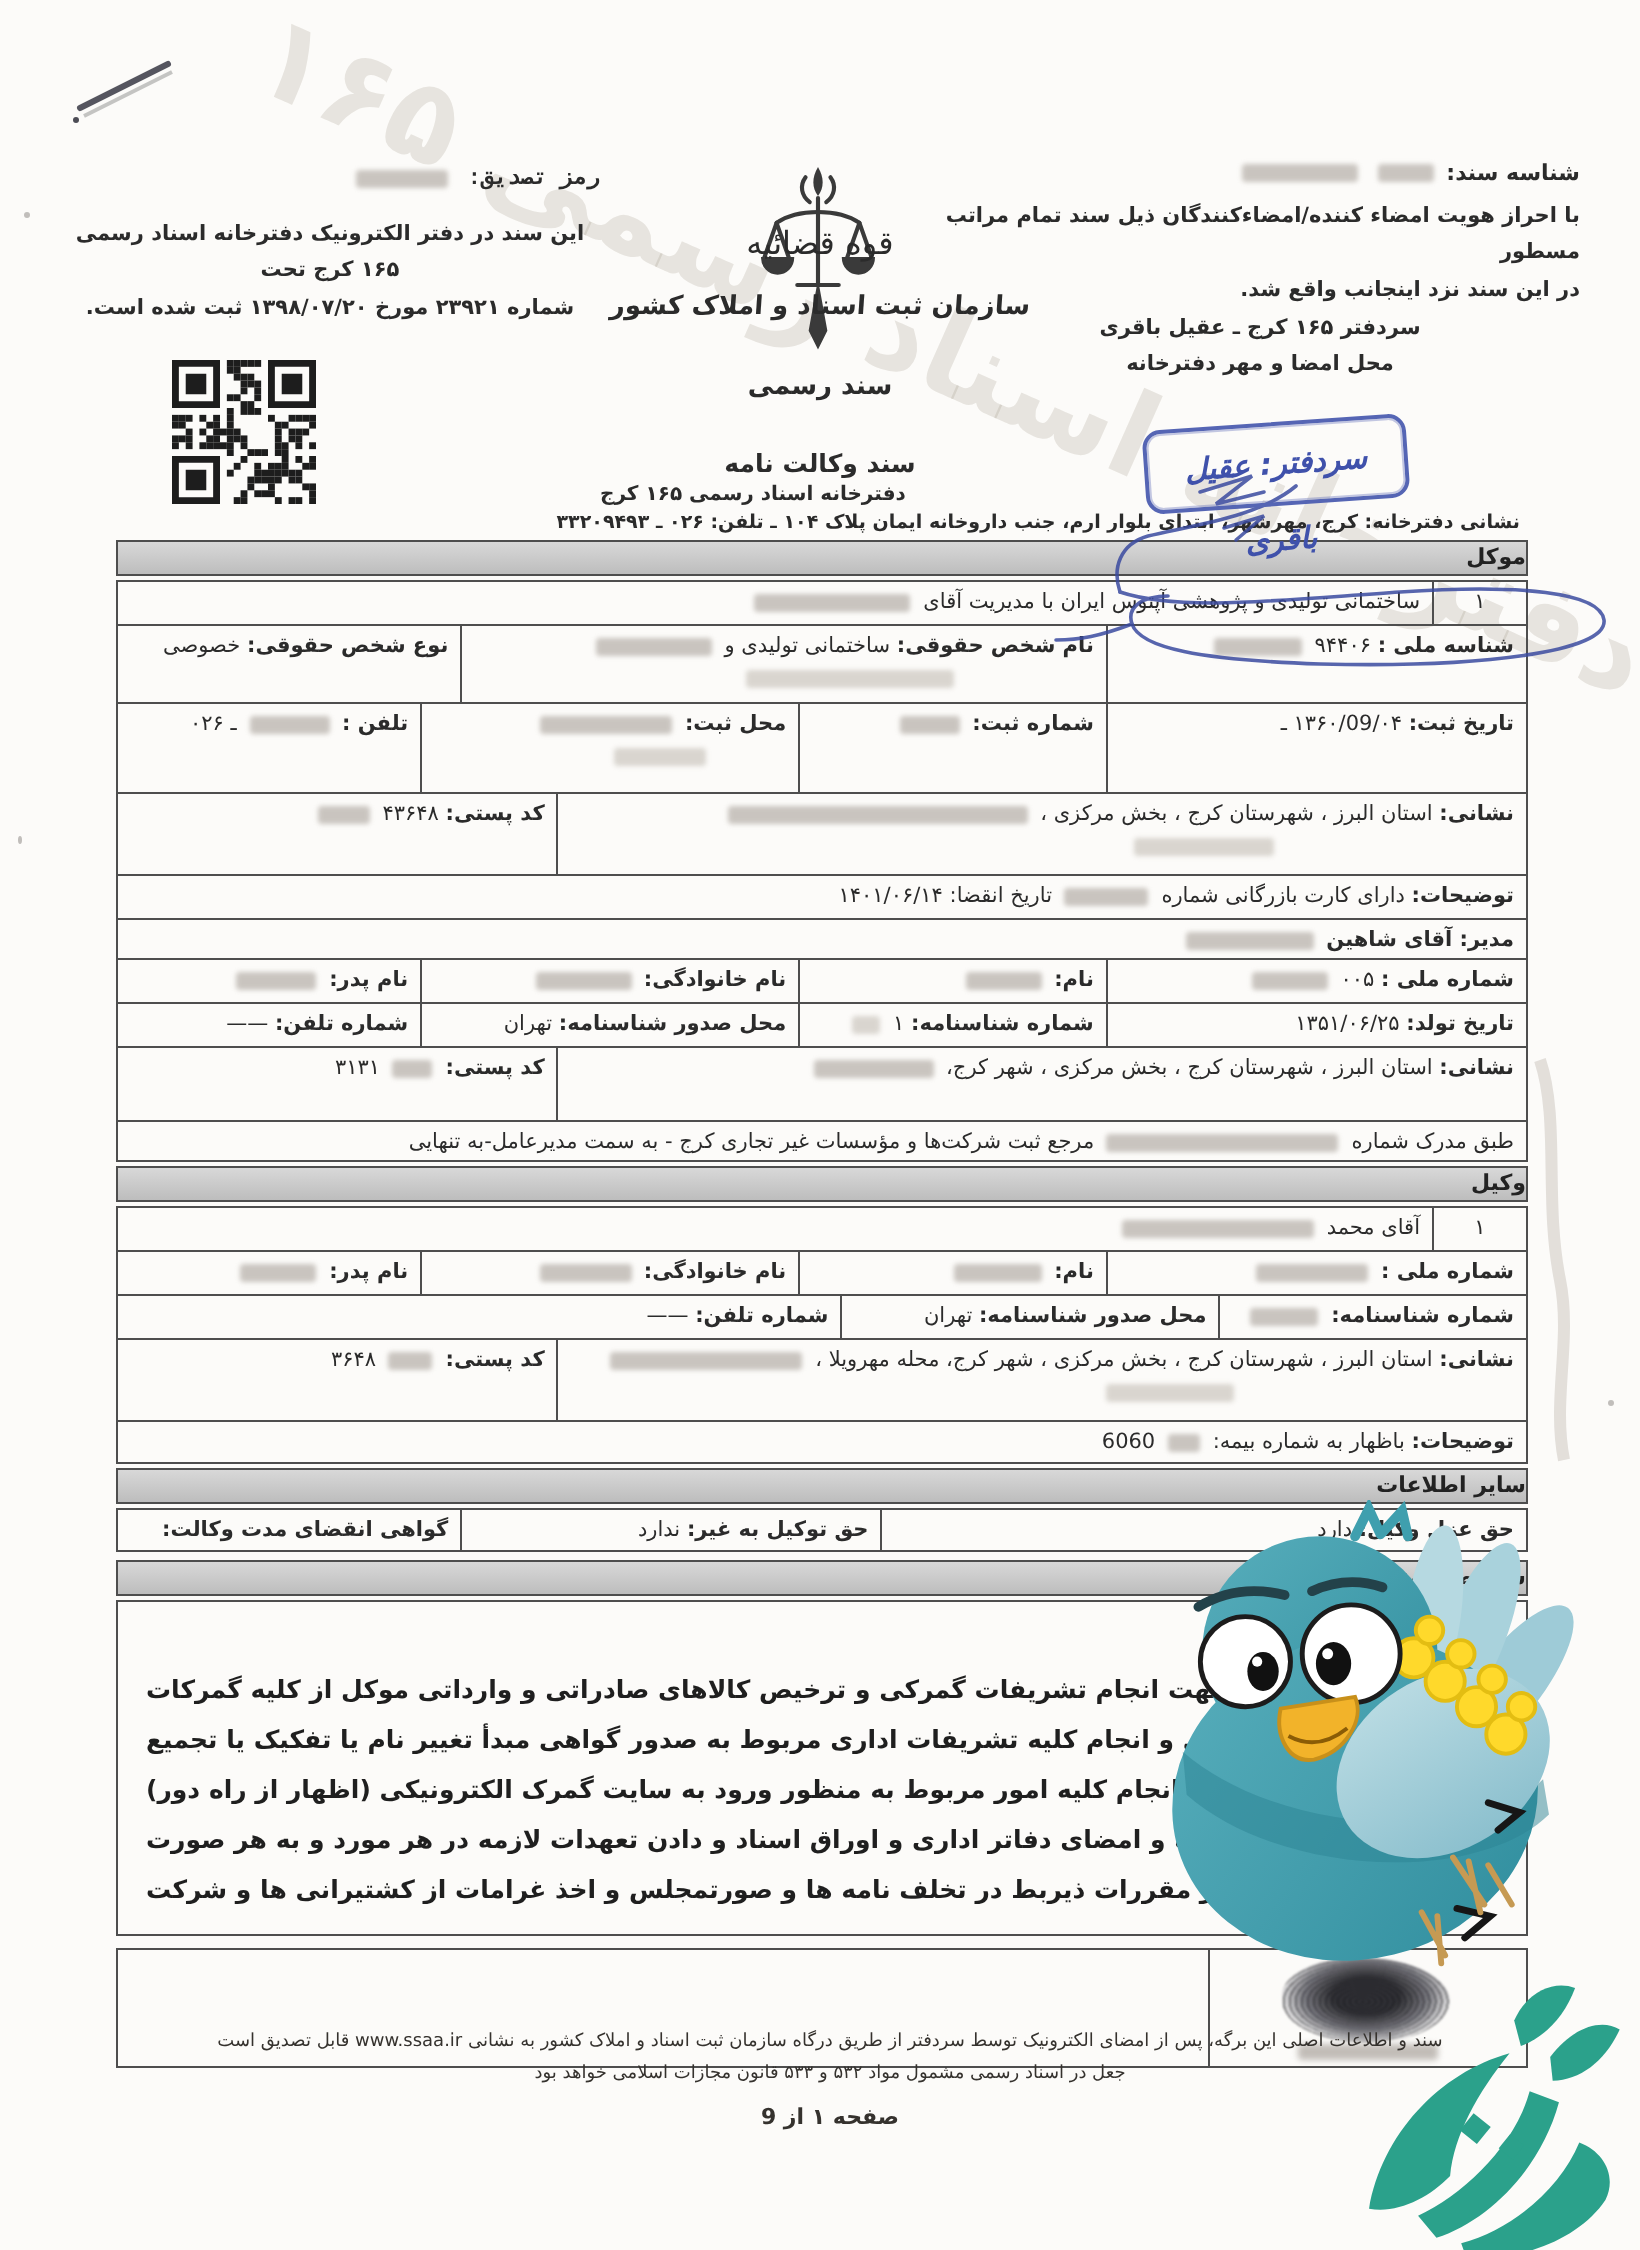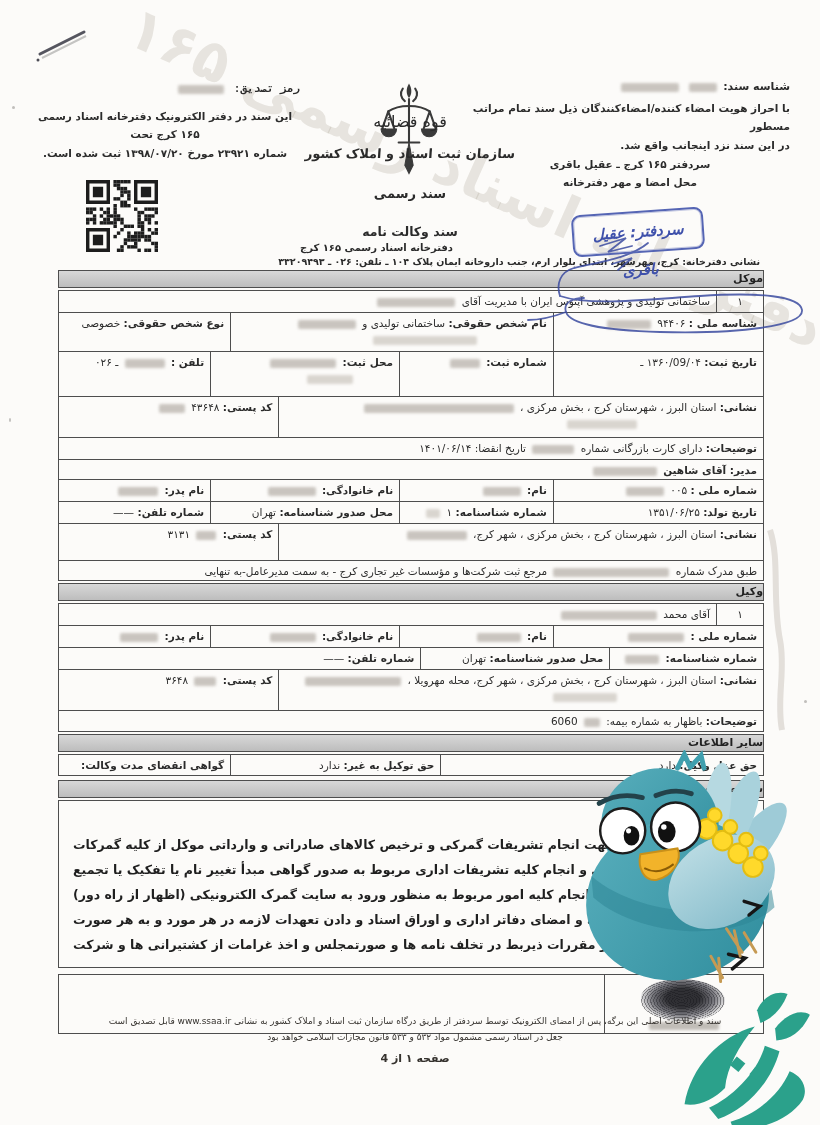--- a/index.html
+++ b/index.html
@@ -474,21 +474,21 @@
       <div id="fpcell">
         <div id="fpmark"></div>
         <div id="fpcap"></div>
       </div>
       <div style="flex:1"></div>
     </div>
   </div>
 
   <div class="foot" style="top:1016px;">سند و اطلاعات اصلی این برگه، پس از امضای الکترونیک توسط سردفتر از طریق درگاه سازمان ثبت اسناد و املاک کشور به نشانی www.ssaa.ir قابل تصدیق است</div>
   <div class="foot" style="top:1032px;">جعل در اسناد رسمی مشمول مواد ۵۳۲ و ۵۳۳ قانون مجازات اسلامی خواهد بود</div>
-  <div class="foot" style="top:1052px;font-size:11px;font-weight:bold;">صفحه ۱ از 4</div>
+  <div class="foot" style="top:1052px;font-size:11px;font-weight:bold;">صفحه ۱ از 9</div>
 
   <svg class="abs" style="left:0;top:0;z-index:3;pointer-events:none;" width="820" height="1125" viewBox="0 0 820 1125">
     <g stroke="#3b4ba0" stroke-width="1.8" fill="none" opacity=".85" stroke-linecap="round">
       <path d="M600,246 l26,-8 l-18,14 l24,-6"></path>
       <path d="M612,264 l20,-6 l-14,12"></path>
       <path d="M648,243 C630,258 600,262 574,268 C560,272 556,284 560,296"></path>
       <path d="M560,296 C590,306 640,300 700,296 C760,292 800,296 802,310 C804,326 740,334 660,332 C600,330 570,324 566,312 C563,303 572,298 584,298"></path>
       <path d="M566,312 C550,318 540,320 528,320"></path>
     </g>
     <path d="M770,530 C780,560 772,600 780,640 C786,670 776,700 782,730" stroke="rgba(150,140,128,.25)" stroke-width="6" fill="none"></path>

